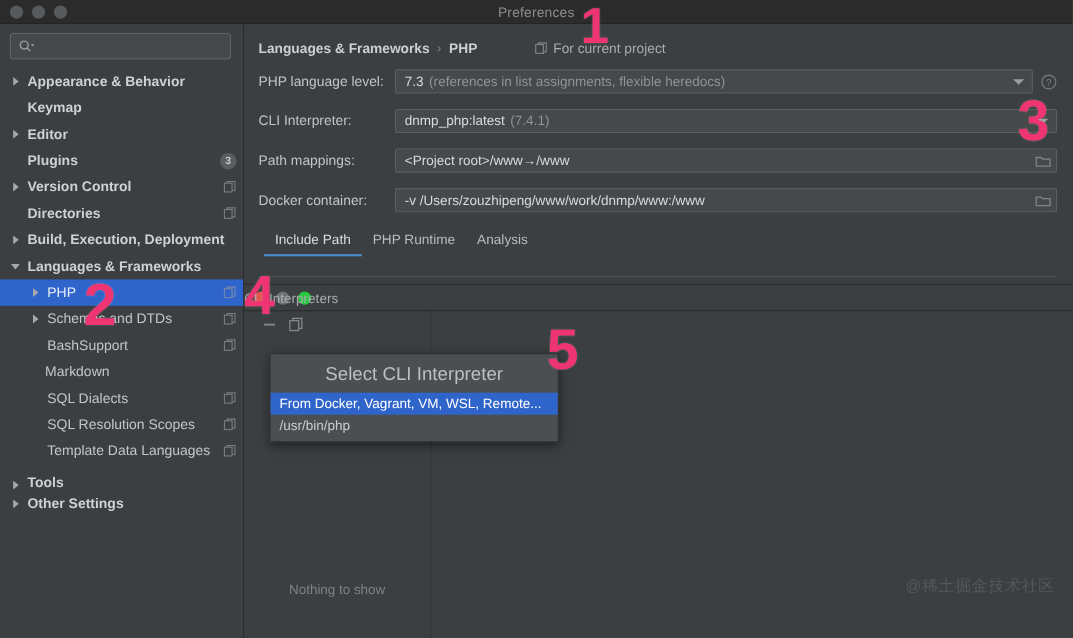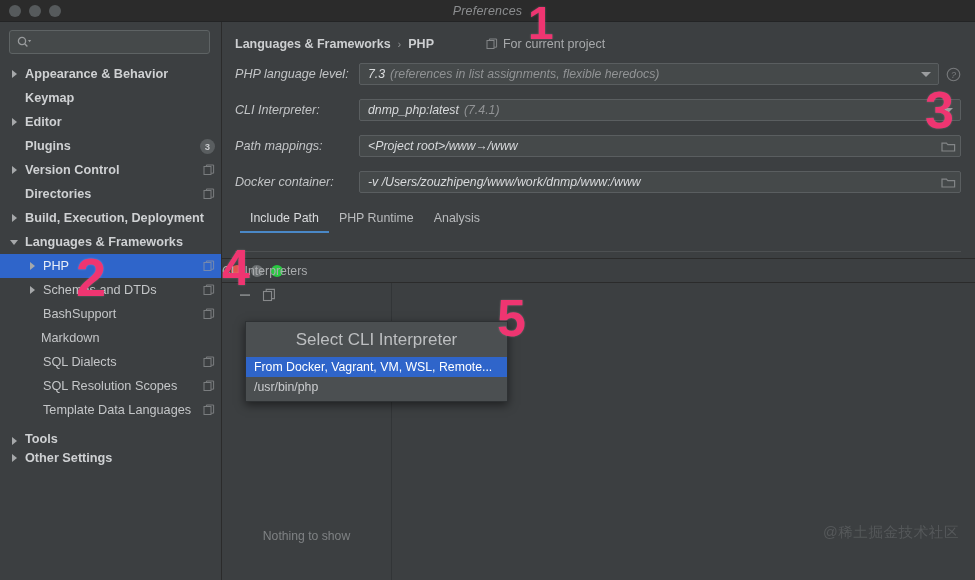--- a/index.html
+++ b/index.html
@@ -14,21 +14,20 @@
   }
 
   
   #app { position: absolute; inset: 0; display: flex; flex-direction: column; }
 
   .titlebar {
     height: 22px; background: #2b2b2b;
     display: flex; align-items: center;
     position: relative; flex: none;
     border-bottom: 1px solid #232425;
-    font-style: italic;
   }
   .tl-group { display: flex; gap: 8px; padding-left: 9px; }
   .tl { width: 12px; height: 12px; border-radius: 50%; background: #565a5c; }
   .win-title {
     position: absolute; left: 0; right: 0; text-align: center;
     font-size: 12.5px; color: #8b8d8f; letter-spacing: .2px;
   }
 
   .body-row { flex: 1; display: flex; min-height: 0; }
 
@@ -87,21 +86,21 @@
   .main { flex: 1; min-width: 0; position: relative; background: #3c3f41; }
 
   .breadcrumb {
     display: flex; align-items: center; gap: 7px;
     padding: 15px 0 0 13px; font-size: 12.5px;
   }
   .bc-b { font-weight: bold; color: #cdcfd1; }
   .bc-sep { color: #8d8f91; font-size: 11px; }
   .bc-note { display: flex; align-items: center; gap: 5px; margin-left: 45px; color: #a8aaac; }
 
-  .form { padding: 12px 14px 0 13px; font-style: italic; }
+  .form { padding: 12px 14px 0 13px; }
   .frow { display: flex; align-items: center; height: 22px; margin-bottom: 14px; }
   .flabel { width: 124px; flex: none; font-size: 12.6px; color: #c2c4c6; }
   .field {
     flex: 1; height: 22px; background: #45494a;
     border: 1px solid #5a5e60; border-radius: 2px;
     display: flex; align-items: center; padding: 0 4px 0 8px;
     font-size: 12.3px; color: #c8cacc; overflow: hidden; white-space: nowrap;
   }
   .field .dim { color: #919395; }
   .field .strong { color: #d8dadc; }

